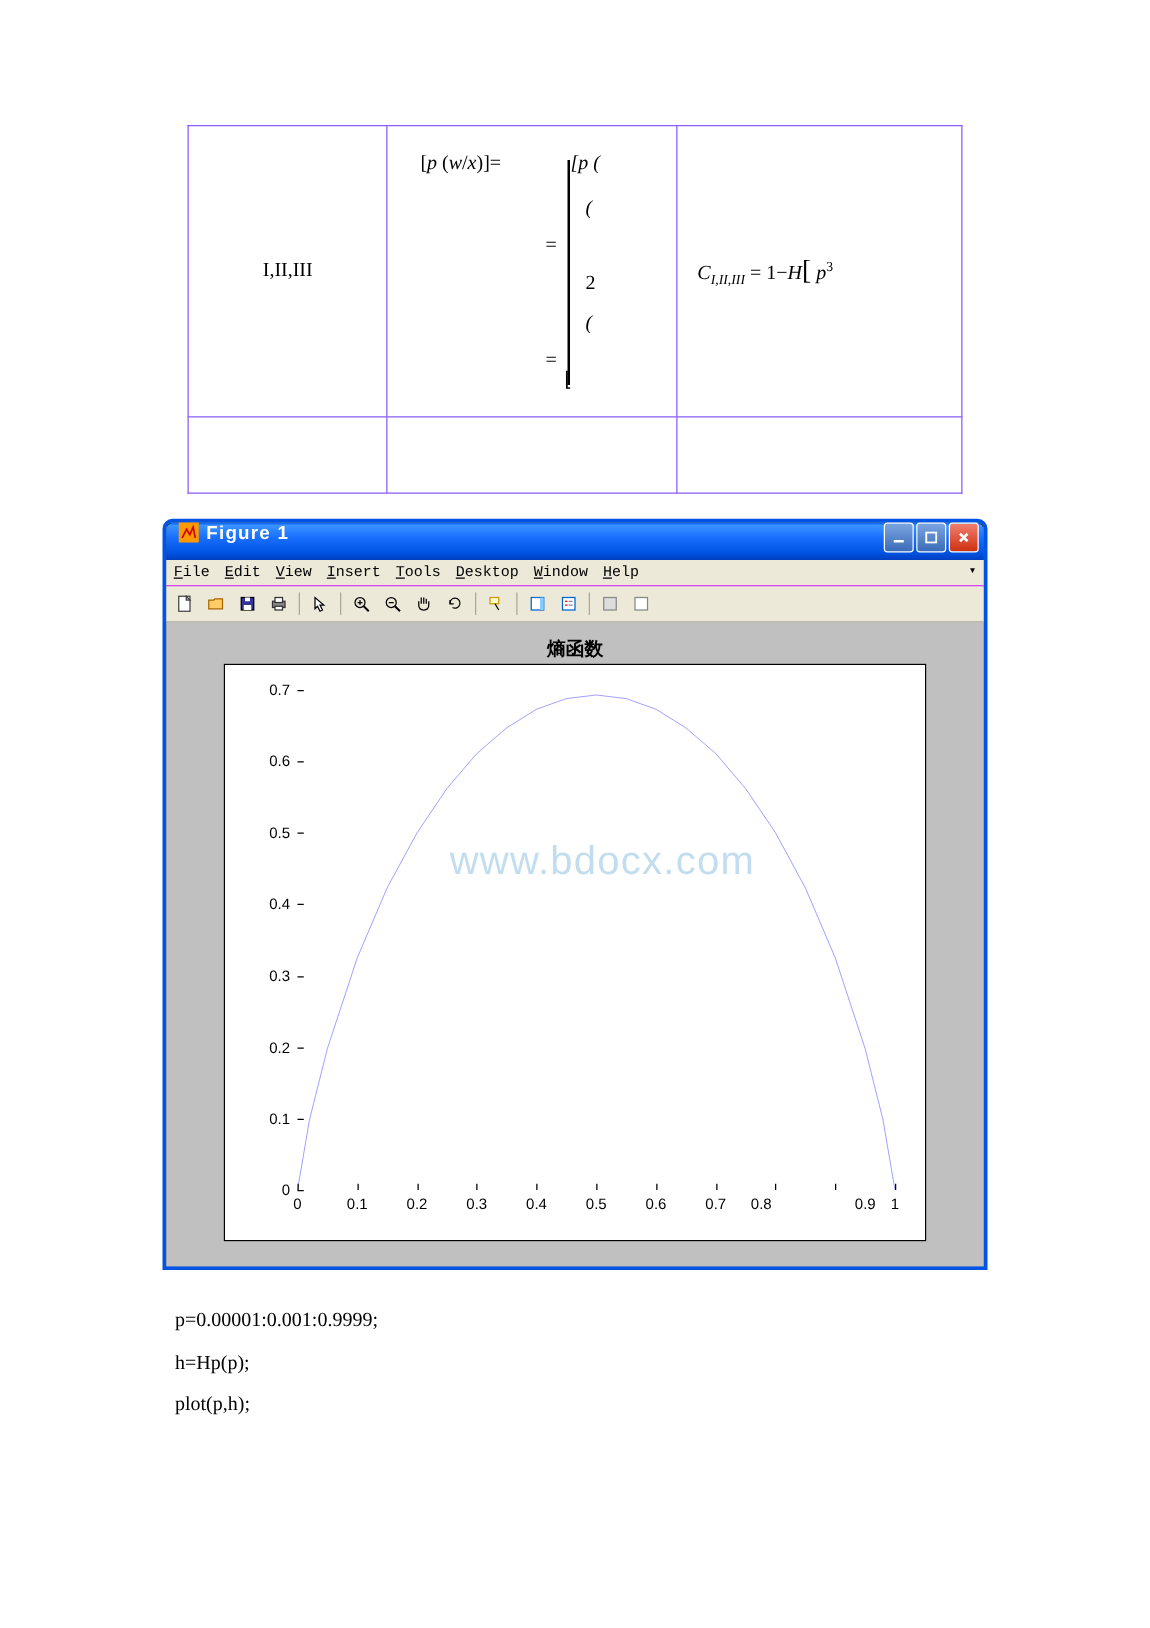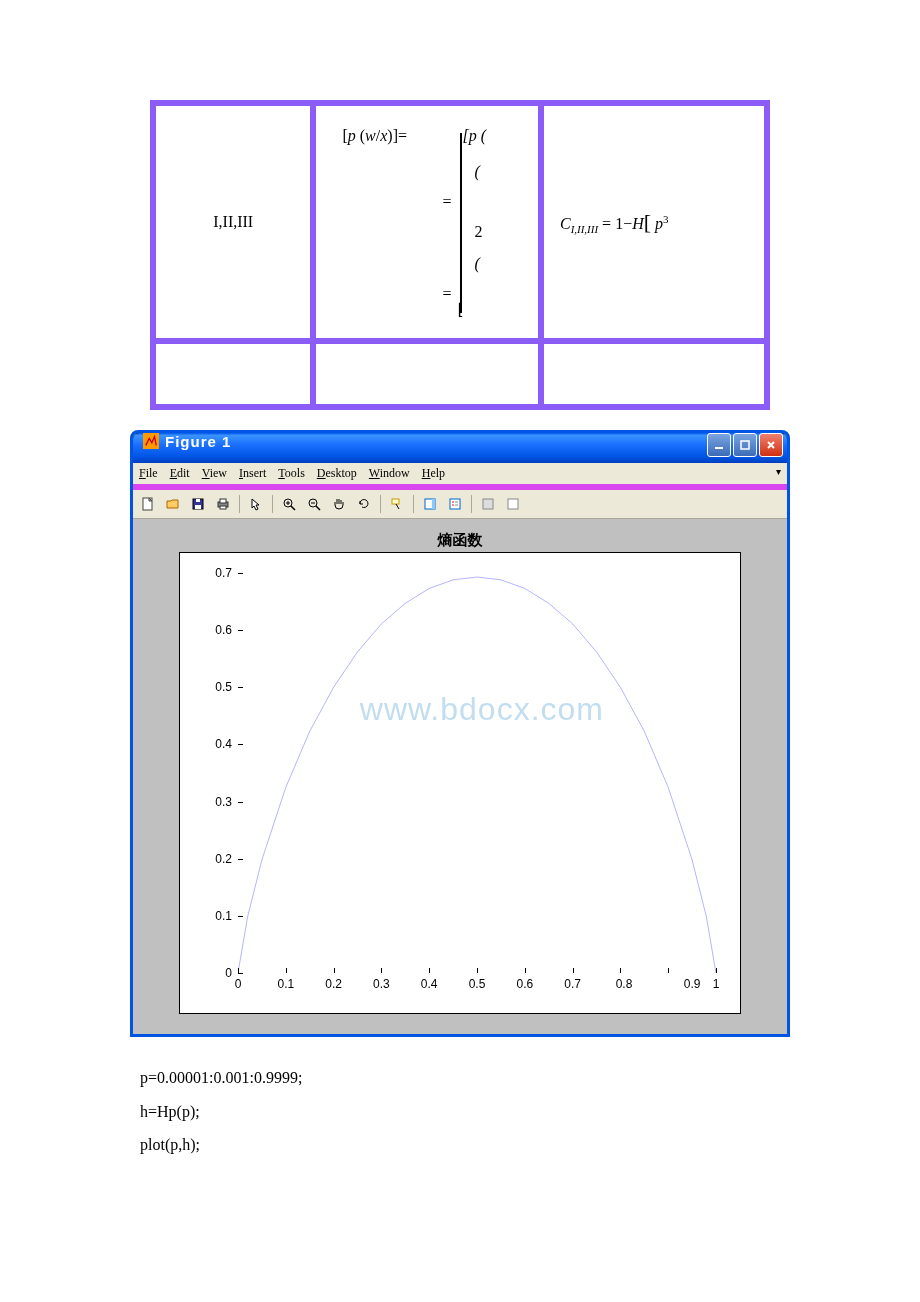--- a/index.html
+++ b/index.html
@@ -11,21 +11,21 @@
 }
 .page {
   padding: 100px 110px 60px 110px;
 }
 .math-table {
   border-collapse: collapse;
   width: 620px;
   margin: 0 auto 20px auto;
 }
 .math-table td {
-  border: 6px solid #8b5cf6;
+  border: 1px solid #8b5cf6;
   padding: 16px;
   vertical-align: middle;
 }
 .cell-label {
   text-align: center;
   width: 140px;
   height: 200px;
 }
 .cell-formula1 {
   width: 230px;
@@ -82,26 +82,26 @@
   border-radius: 3px;
   display:flex; align-items:center; justify-content:center;
   color:#fff; font-family: Tahoma; font-weight:bold; font-size:13px;
 }
 .win-btn.min { background: linear-gradient(#7ba4e0,#3c6cb8); }
 .win-btn.max { background: linear-gradient(#7ba4e0,#3c6cb8); }
 .win-btn.close { background: linear-gradient(#f08070,#d03010); }
 
 .menu-bar {
   background: #ece9d8;
-  font-family: Liberation Serif, serif;
+  font-family: Liberation Mono, monospace;
   font-size: 12px;
   padding: 3px 6px;
   display:flex;
   gap: 12px;
-  border-bottom: 6px solid #d946ef;
+  border-bottom: 1px solid #d946ef;
   position:relative;
 }
 .menu-item {
   color:#000;
 }
 .menu-item u { text-decoration: underline; }
 .menu-arrow { margin-left:auto; font-size:10px; }
 
 .toolbar {
   background: #ece9d8;
@@ -375,21 +375,21 @@
           <div class="tick-label-x" style="left: 201.4px;">0.3</div>
           <div style="position: absolute; top: 415px; left: 201.4px; width: 1px; height: 5px; background: rgb(0, 0, 0);"></div>
           <div class="tick-label-x" style="left: 249.2px;">0.4</div>
           <div style="position: absolute; top: 415px; left: 249.2px; width: 1px; height: 5px; background: rgb(0, 0, 0);"></div>
           <div class="tick-label-x" style="left: 297px;">0.5</div>
           <div style="position: absolute; top: 415px; left: 297px; width: 1px; height: 5px; background: rgb(0, 0, 0);"></div>
           <div class="tick-label-x" style="left: 344.8px;">0.6</div>
           <div style="position: absolute; top: 415px; left: 344.8px; width: 1px; height: 5px; background: rgb(0, 0, 0);"></div>
           <div class="tick-label-x" style="left: 392.6px;">0.7</div>
           <div style="position: absolute; top: 415px; left: 392.6px; width: 1px; height: 5px; background: rgb(0, 0, 0);"></div>
-          <div class="tick-label-x" style="left: 444px;">0.8</div>
+          <div class="tick-label-x" style="left: 429px;">0.8</div>
           <div style="position: absolute; top: 415px; left: 440.4px; width: 1px; height: 5px; background: rgb(0, 0, 0);"></div>
           <div class="tick-label-x" style="left: 488.2px; margin-left: 24px;">0.9</div>
           <div style="position: absolute; top: 415px; left: 488.2px; width: 1px; height: 5px; background: rgb(0, 0, 0);"></div>
           <div class="tick-label-x" style="left: 536px;">1</div>
           <div style="position: absolute; top: 415px; left: 536px; width: 1px; height: 5px; background: rgb(0, 0, 0);"></div>
         </div>
   </div>
 </div>
 
 <div class="code-block">

